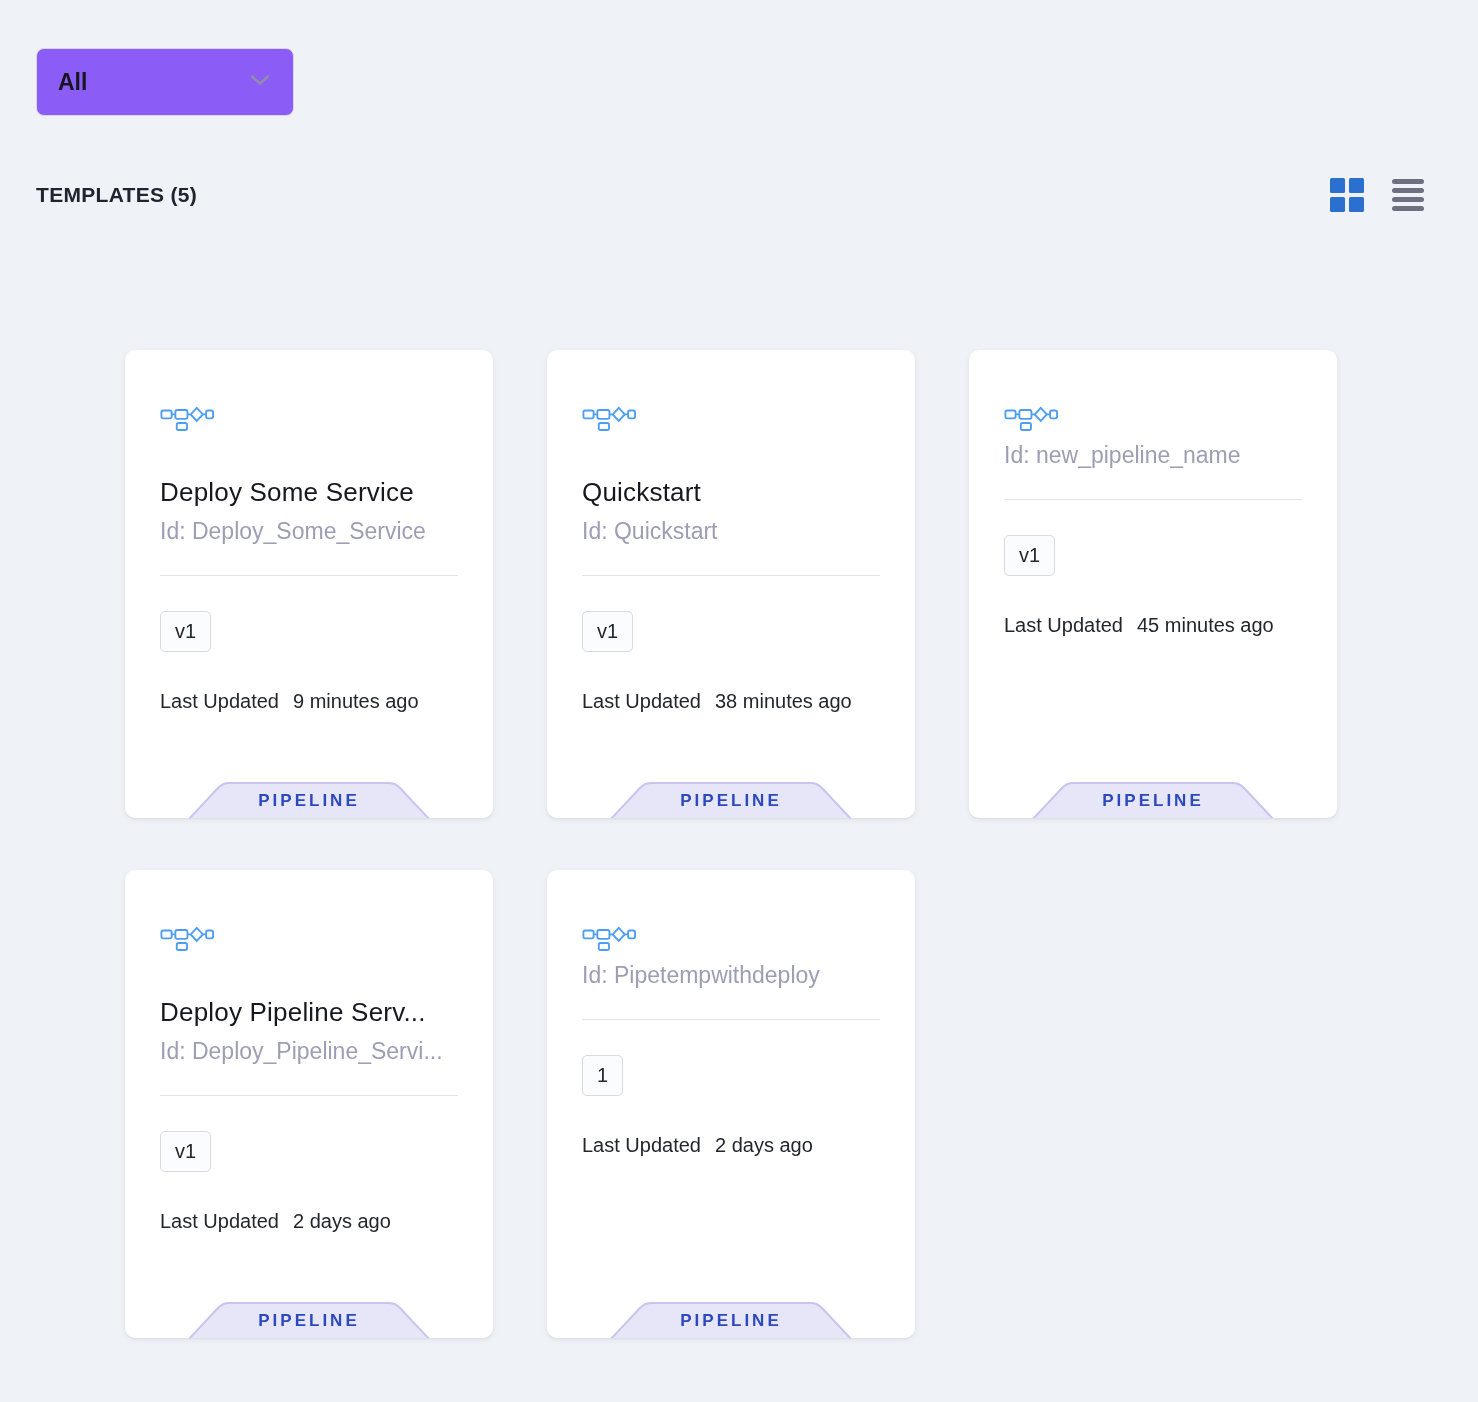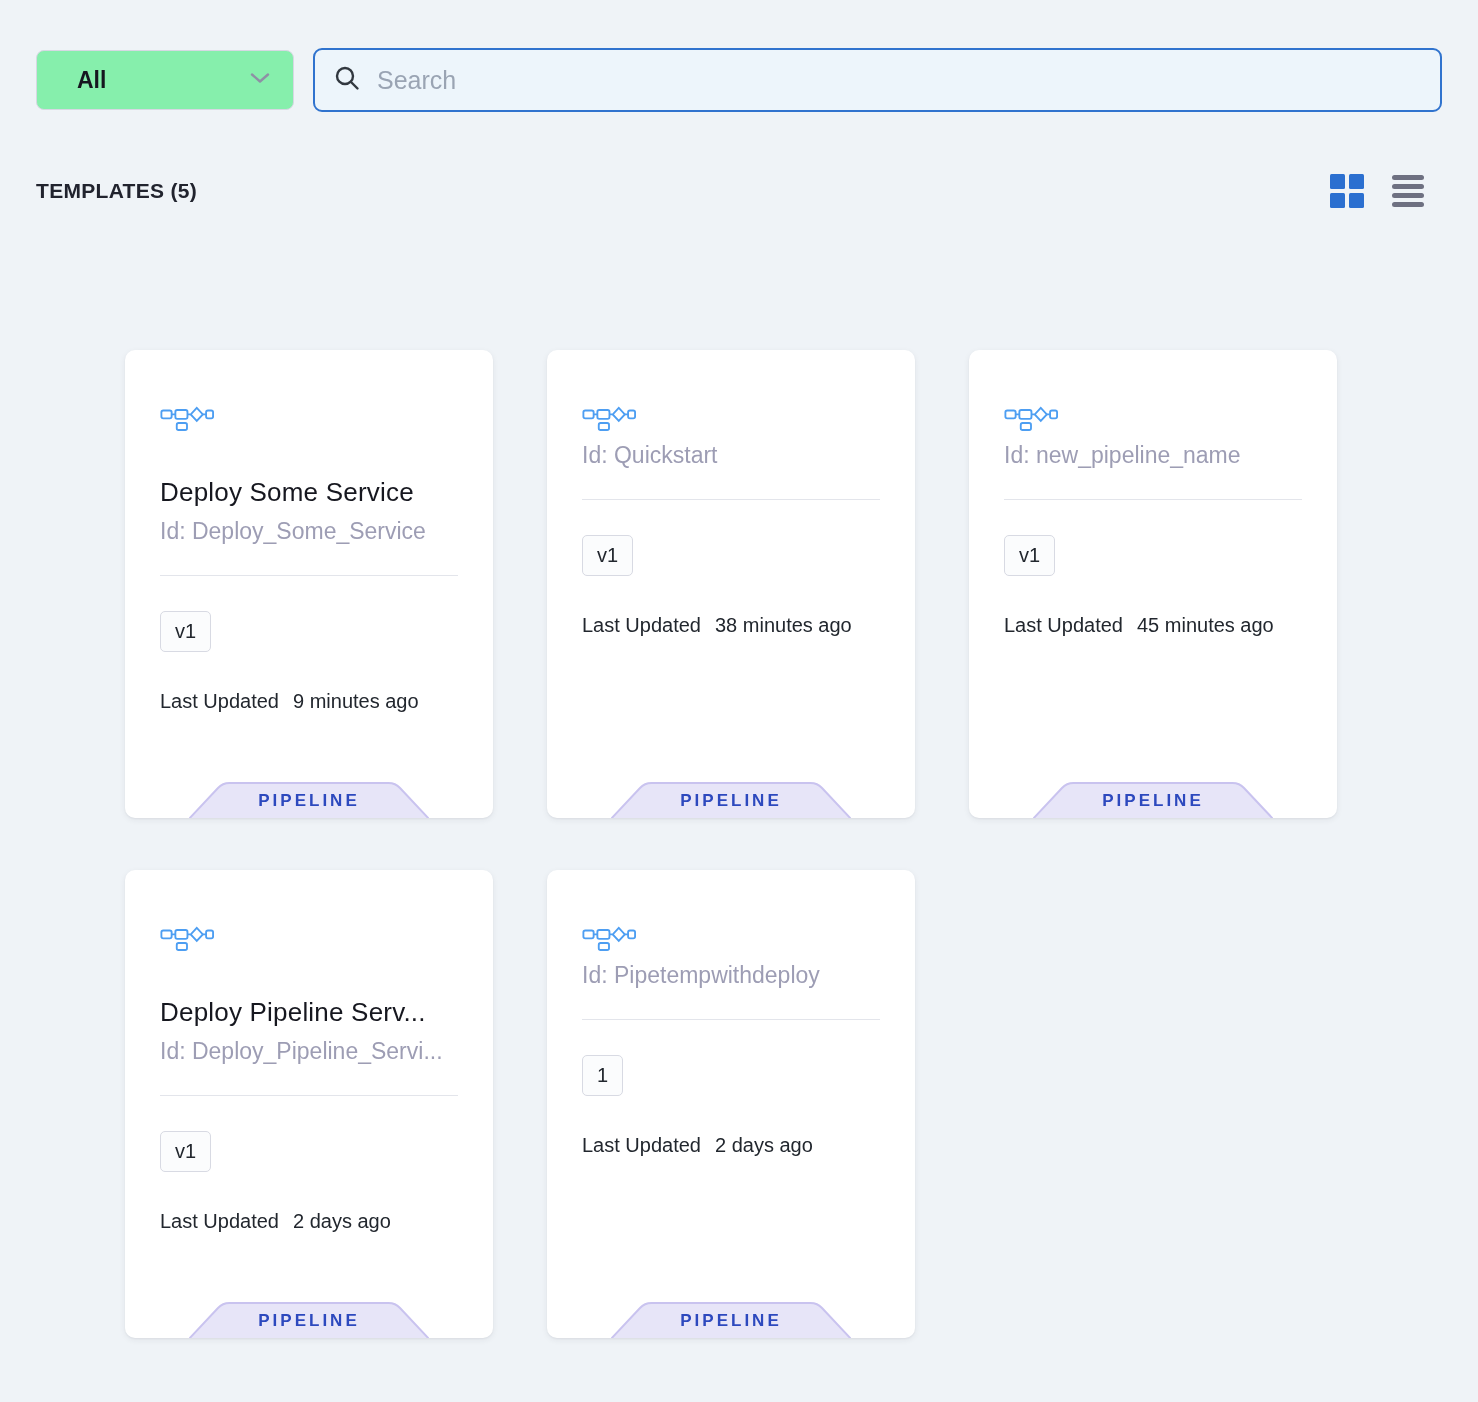--- a/index.html
+++ b/index.html
@@ -14,24 +14,24 @@
 
   
   .topbar { padding:26px 36px 0 36px; }
   .breadcrumb { display:flex; align-items:center; gap:12px; font-size:25px; line-height:30px; }
   .breadcrumb .crumb-link { color:#2765c8; cursor:pointer; }
   .breadcrumb .crumb-sep { display:flex; align-items:center; margin-top:2px; }
   .breadcrumb .crumb-current { color:#9398a8; }
 
   .filter-row { margin-top:22px; display:flex; align-items:center; gap:19px; }
   .scope-dropdown {
-    width:258px; height:60px; background:#86efac;
+    width:258px; height:68px; background:#8b5cf6;
     border:1px solid #d7d8e3; border-radius:8px;
     display:flex; align-items:center; justify-content:space-between;
-    padding:0 22px 0 40px; cursor:pointer;
+    padding:0 22px 0 21px; cursor:pointer;
   }
   .scope-dropdown .scope-value { font-size:23px; font-weight:700; color:#16161f; }
   .search-box {
     flex:1; height:64px; background:#edf5fb;
     border:2px solid #3073ce; border-radius:9px;
     display:flex; align-items:center; padding:0 18px; gap:16px;
   }
   .search-box input {
     flex:1; border:none; outline:none; background:transparent;
     font-size:25px; color:#30353f; font-family:"Liberation Sans", sans-serif;
@@ -93,29 +93,20 @@
   <div class="filter-row">
     <div class="scope-dropdown">
       <span class="scope-value">All</span>
       <span>
         <svg width="22" height="14" viewBox="0 0 22 14" fill="none">
           <path d="M3 3.5 L11 10.5 L19 3.5" stroke="#8e90a5" stroke-width="2.4" stroke-linecap="round" stroke-linejoin="round"></path>
         </svg>
       </span>
     </div>
 
-    <div class="search-box">
-      <span>
-        <svg width="28" height="28" viewBox="0 0 28 28" fill="none">
-          <circle cx="12" cy="12" r="8" stroke="#32383f" stroke-width="2.4"></circle>
-          <line x1="18" y1="18" x2="24.5" y2="24.5" stroke="#32383f" stroke-width="2.4" stroke-linecap="round"></line>
-        </svg>
-      </span>
-      <input type="text" placeholder="Search" style="">
-    </div>
   </div>
 </div>
 
 <div class="section-header">
   <div class="section-title">TEMPLATES (5)</div>
   <div class="view-toggle">
     <div class="view-btn">
       <span class="grid-glyph">
           <span></span>
           <span></span>
@@ -166,20 +157,21 @@
     <svg class="tpl-icon" viewBox="0 0 58 30" fill="none" stroke="#4d9ef2" stroke-width="2">
       <rect x="1.5" y="8" width="11" height="8.5" rx="2"></rect>
       <line x1="12.5" y1="12.2" x2="16.5" y2="12.2"></line>
       <rect x="16.5" y="7.5" width="13" height="9.5" rx="2"></rect>
       <line x1="29.5" y1="12.2" x2="32.5" y2="12.2"></line>
       <path d="M39.5 5.2 L46 12.2 L39.5 19.2 L33 12.2 Z"></path>
       <line x1="46" y1="12.2" x2="49.5" y2="12.2"></line>
       <rect x="49.5" y="8" width="7.5" height="8.5" rx="2"></rect>
       <rect x="18" y="21.5" width="11" height="7.5" rx="2"></rect>
     </svg>
+    <div class="card-title">Quickstart</div>
     <div class="card-id">Id: Quickstart</div>
     <div class="card-divider"></div>
     <span class="version-badge">v1</span>
     <div class="updated-row">
       <span>Last Updated</span>
       <span>38 minutes ago</span>
     </div>
     <div class="ribbon">
       <svg viewBox="0 0 240 38" width="240" height="38" style="overflow:hidden">
         <path d="M-2 41 L29 8 Q33.5 3 40.5 3 L199.5 3 Q206.5 3 211 8 L242 41 Z" fill="#e7e5f8" stroke="#c9c3ef" stroke-width="2"></path>

